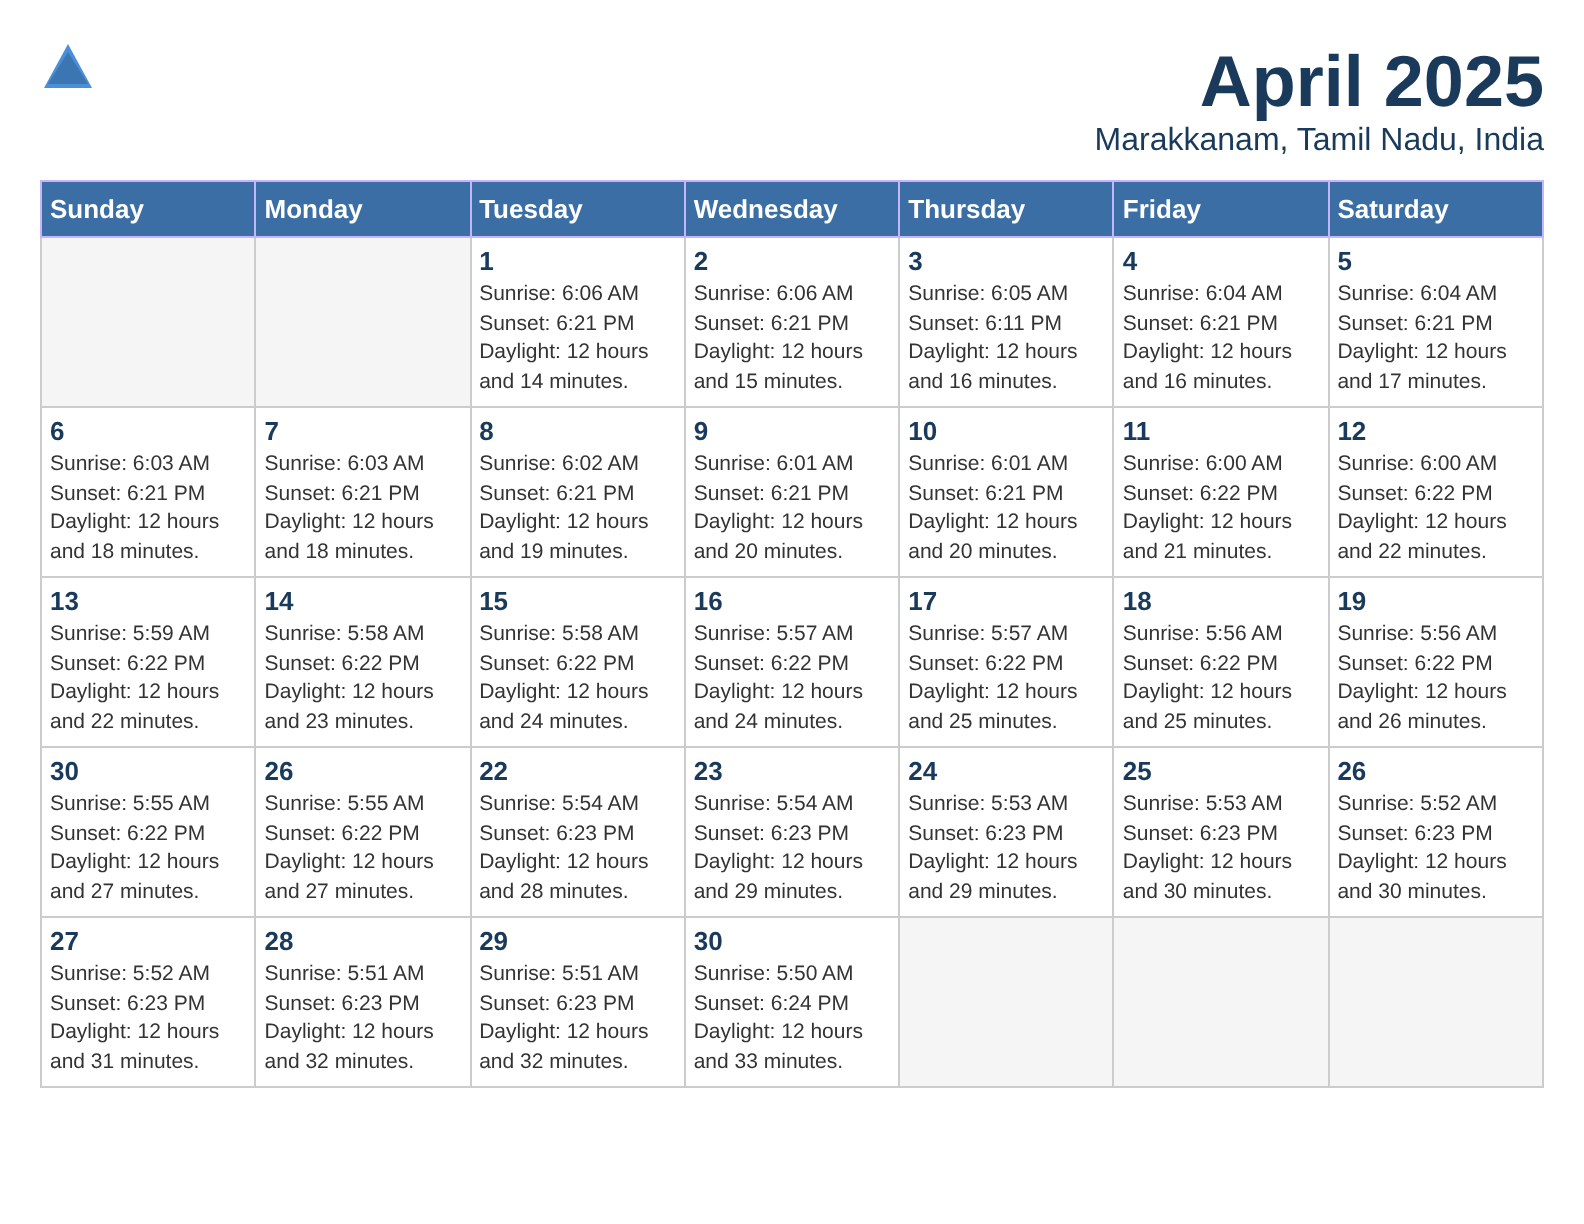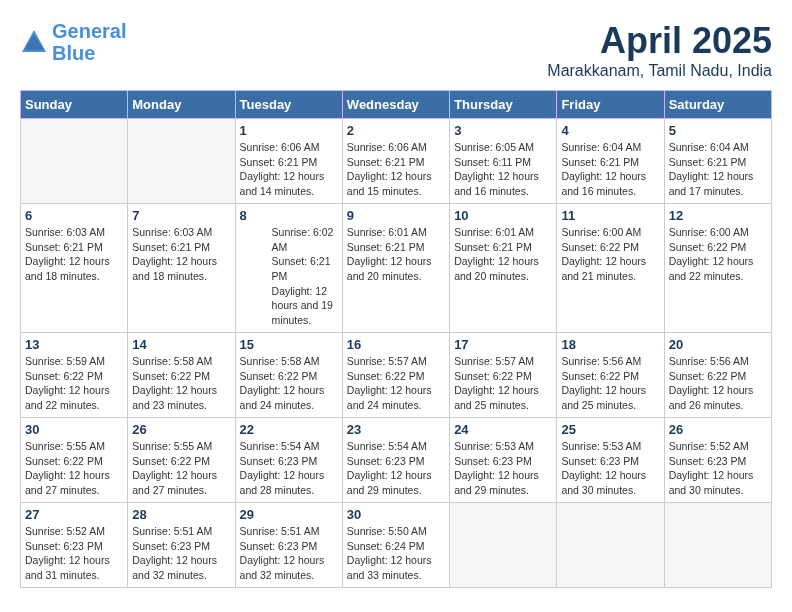--- a/index.html
+++ b/index.html
@@ -88,24 +88,20 @@
   </style>
 </head>
 <body>
 
 <div class="header">
   <div class="logo">
     <svg class="logo-icon" viewBox="0 0 28 28">
       <polygon points="14,2 26,24 2,24" fill="#4a90d9"></polygon>
       <polygon points="14,6 24,22 4,22" fill="#1a3a5c" opacity="0.3"></polygon>
     </svg>
-    <div class="logo-text">
-      <div><span>General</span></div>
-      <div style="color:#4a90d9">Blue</div>
-    </div>
   </div>
   <div class="title-block">
     <div class="main-title">April 2025</div>
     <div class="subtitle">Marakkanam, Tamil Nadu, India</div>
   </div>
 </div>
 
 <table class="calendar">
   <thead>
     <tr>
@@ -161,21 +157,21 @@
 Daylight: 12 hours and 18 minutes.</div>
         </td>
         <td>
           <div class="day-num">7</div>
           <div class="day-info" style="white-space: pre-line;">Sunrise: 6:03 AM
 Sunset: 6:21 PM
 Daylight: 12 hours and 18 minutes.</div>
         </td>
         <td>
           <div class="day-num">8</div>
-          <div class="day-info" style="white-space: pre-line; margin-left: 32px;">Sunrise: 6:02 AM
+          <div class="day-info" style="white-space: pre-line;">Sunrise: 6:02 AM
 Sunset: 6:21 PM
 Daylight: 12 hours and 19 minutes.</div>
         </td>
         <td>
           <div class="day-num">9</div>
           <div class="day-info" style="white-space: pre-line;">Sunrise: 6:01 AM
 Sunset: 6:21 PM
 Daylight: 12 hours and 20 minutes.</div>
         </td>
         <td>
@@ -228,21 +224,21 @@
 Sunset: 6:22 PM
 Daylight: 12 hours and 25 minutes.</div>
         </td>
         <td>
           <div class="day-num">18</div>
           <div class="day-info" style="white-space: pre-line;">Sunrise: 5:56 AM
 Sunset: 6:22 PM
 Daylight: 12 hours and 25 minutes.</div>
         </td>
         <td>
-          <div class="day-num">20</div>
+          <div class="day-num">19</div>
           <div class="day-info" style="white-space: pre-line;">Sunrise: 5:56 AM
 Sunset: 6:22 PM
 Daylight: 12 hours and 26 minutes.</div>
         </td>
       </tr>
       <tr class="week-row">
         <td>
           <div class="day-num">30</div>
           <div class="day-info" style="white-space: pre-line;">Sunrise: 5:55 AM
 Sunset: 6:22 PM

